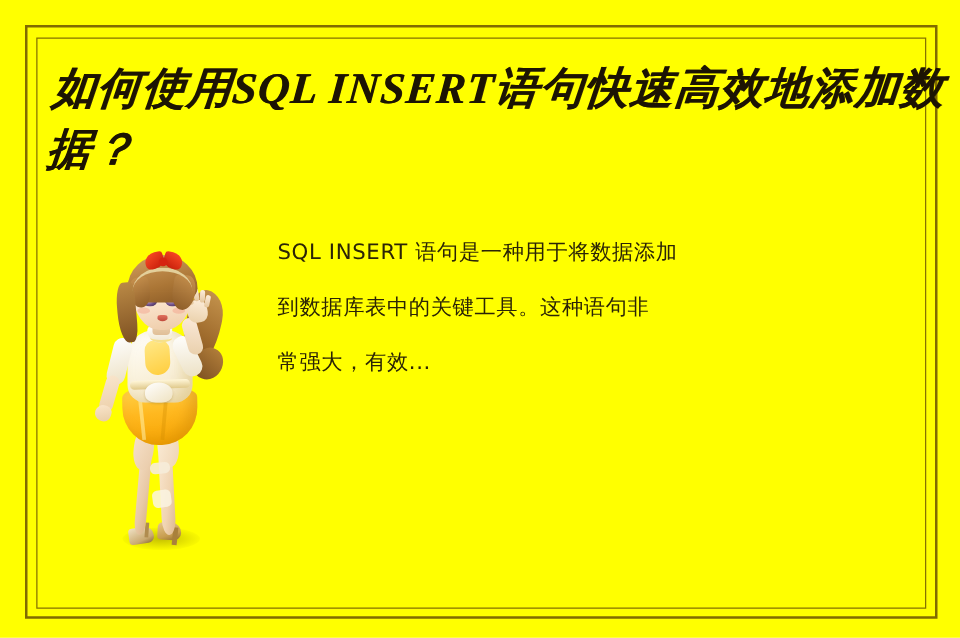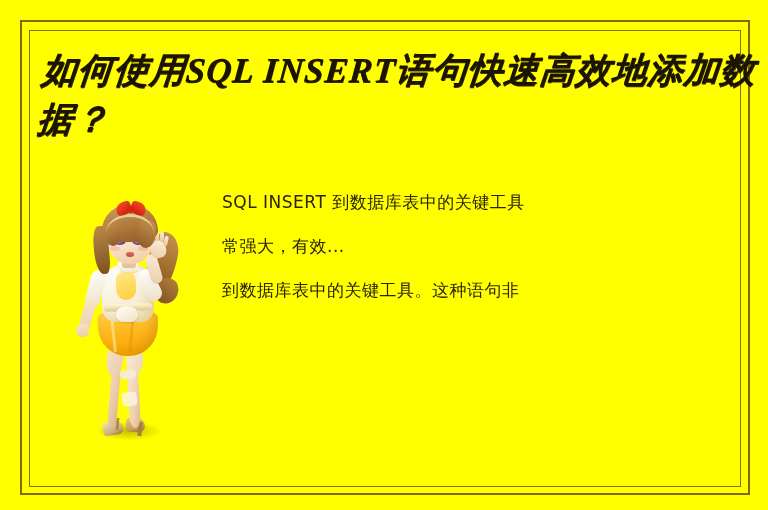--- a/index.html
+++ b/index.html
@@ -373,23 +373,23 @@
 <body>
 
 <div class="card">
 
   <div class="frame-outer"></div>
   <div class="frame-inner"></div>
 
   <div class="headline">如何使用SQL INSERT语句快速高效地添加数据？</div>
 
   <div class="body-copy">
-    <p>SQL INSERT 到数据库表中的关键工具</p>
+    <p>SQL INSERT 语句是一种用于将数据添加</p>
+    <p>到数据库表中的关键工具。这种语句非</p>
     <p>常强大，有效...</p>
-    <p>到数据库表中的关键工具。这种语句非</p>
   </div>
 
   <div class="character">
     <div class="ch-shadow"></div>
 
     <div class="hair-back"></div>
     <div class="ponytail"></div>
     <div class="ponytail-tip"></div>
 
     <div class="shoe-back"></div>

